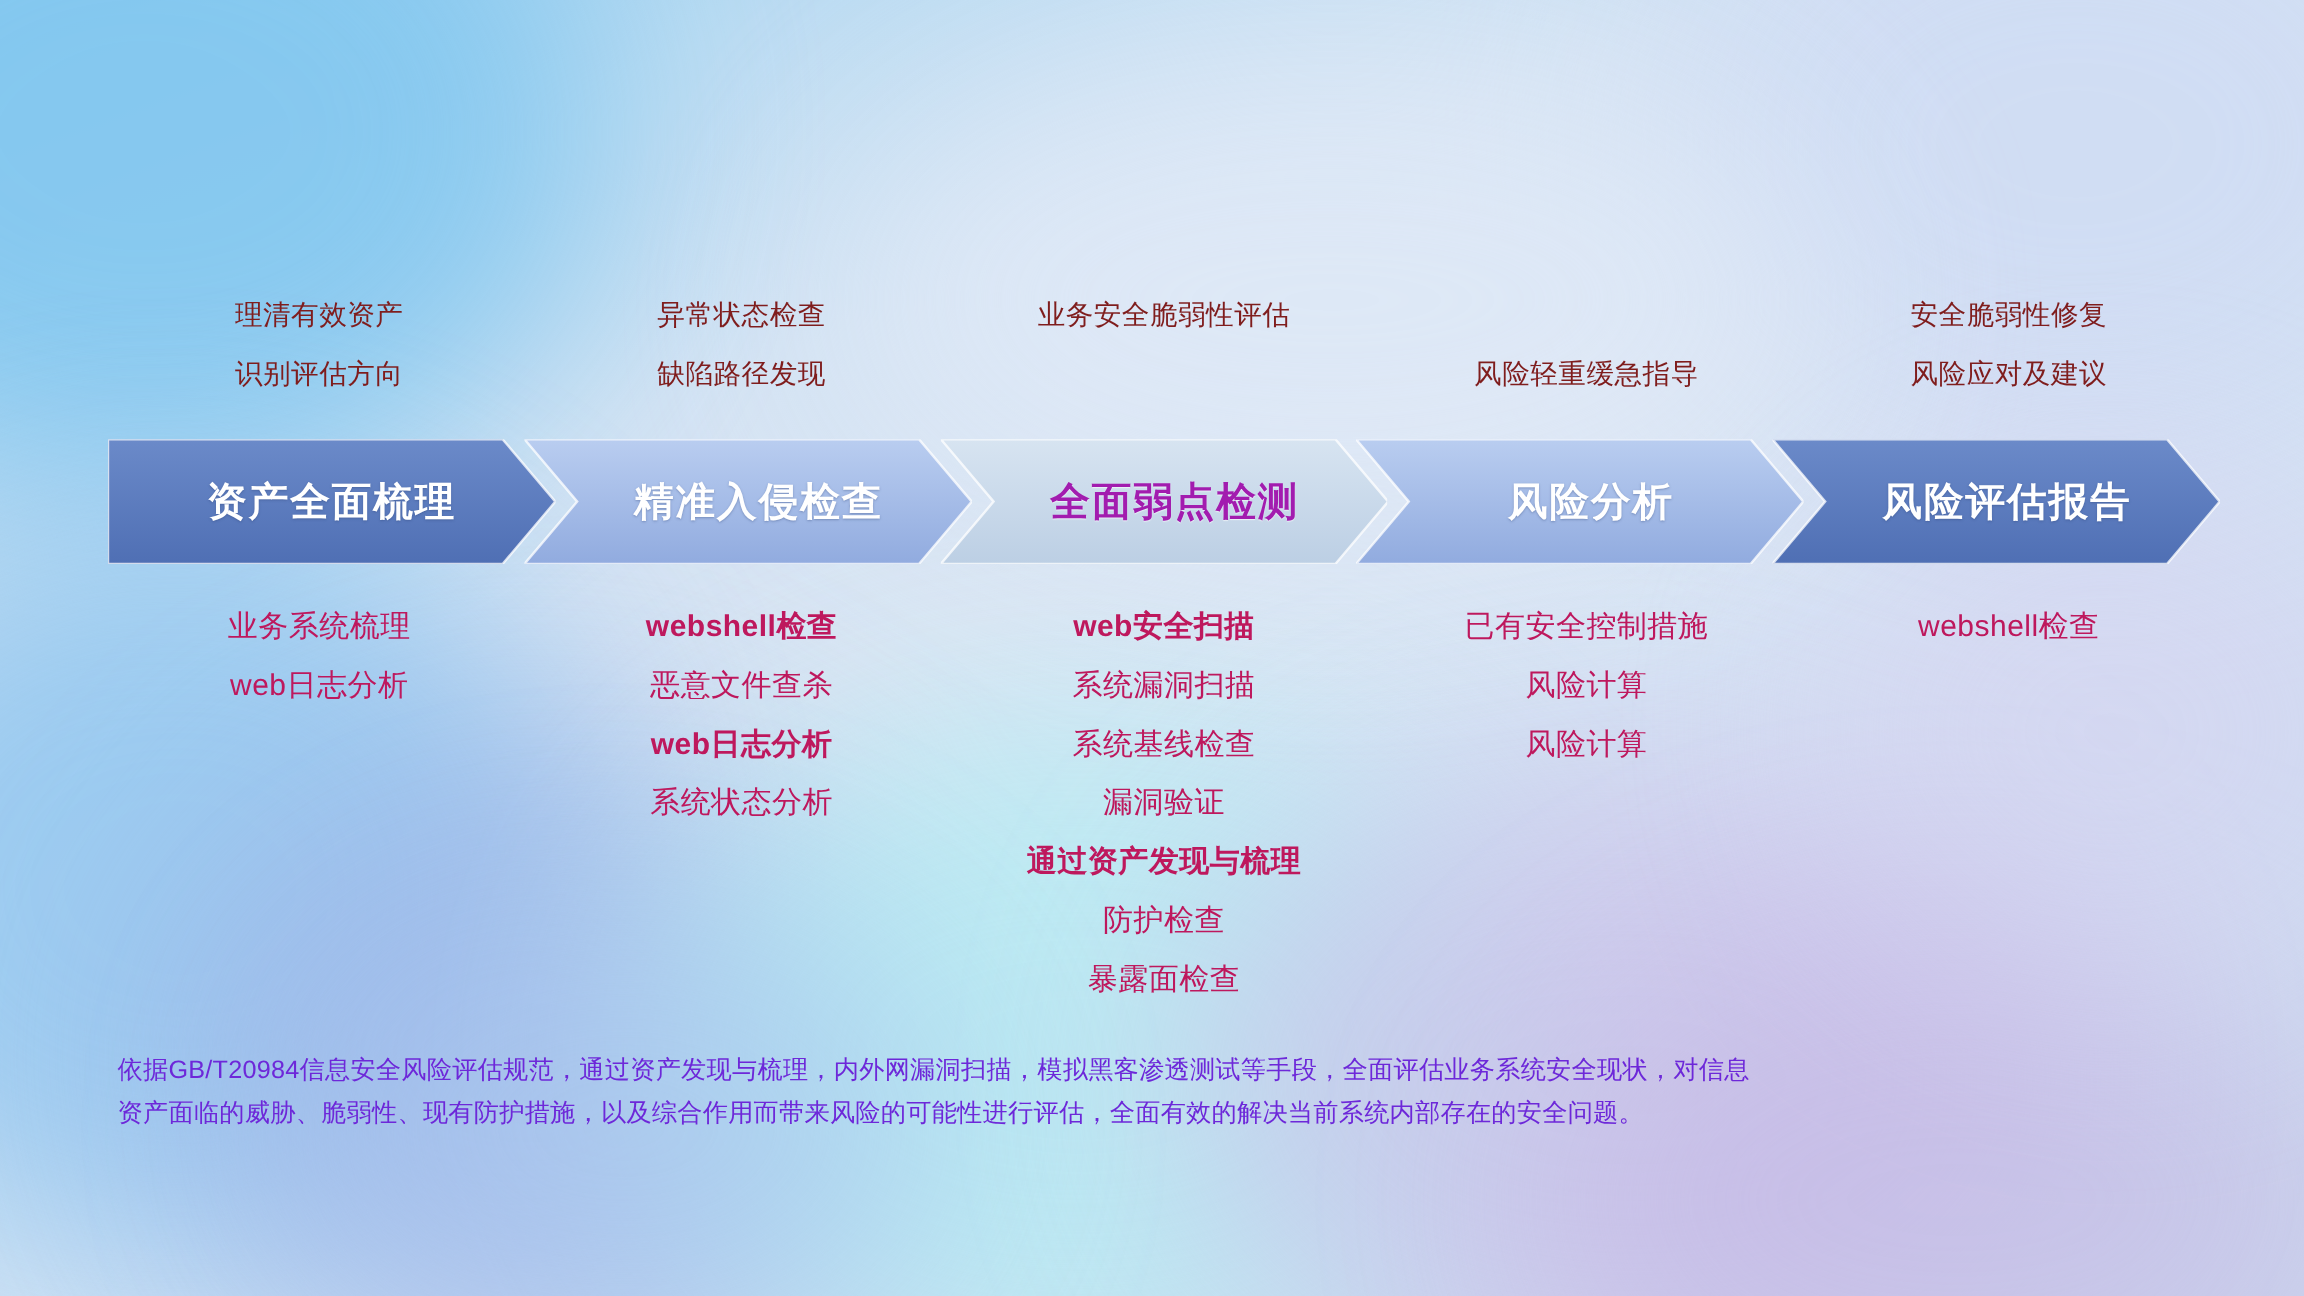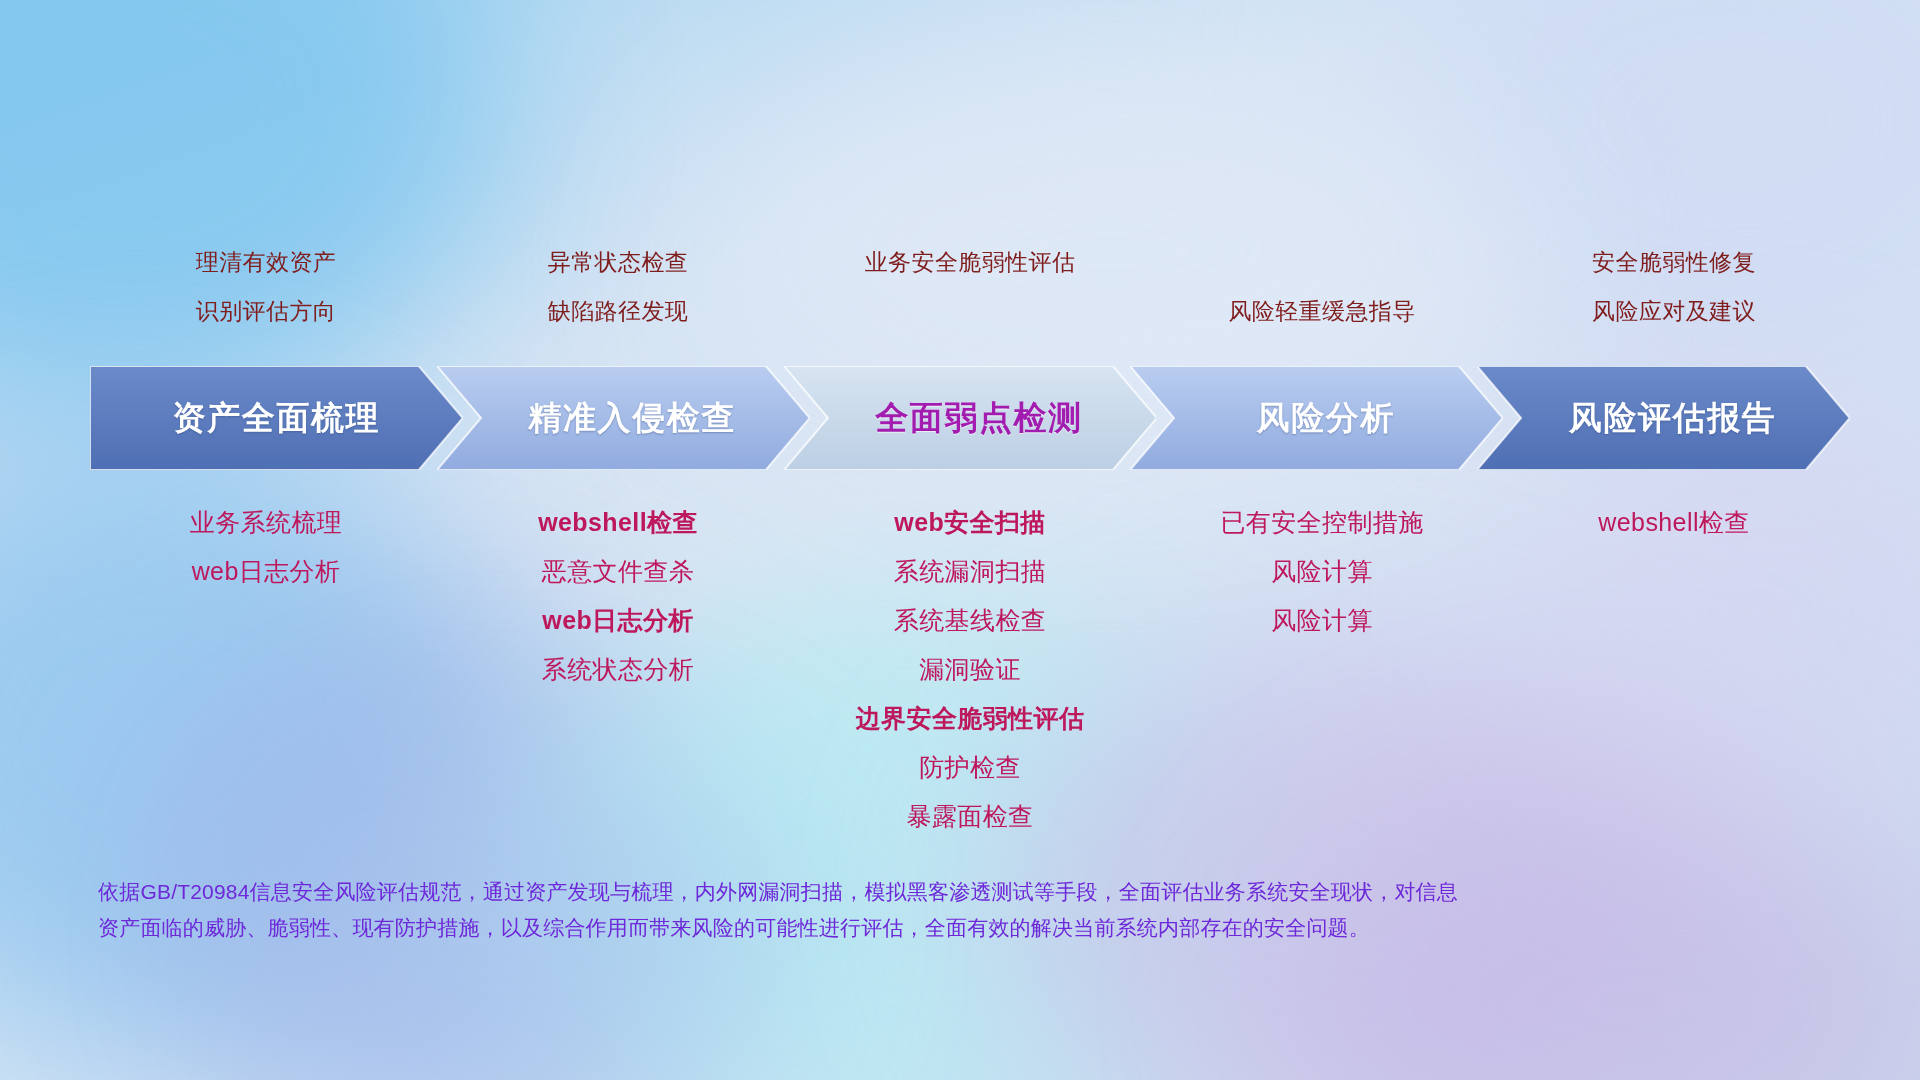--- a/index.html
+++ b/index.html
@@ -247,21 +247,21 @@
       </div>
       <div class="col">
         <div class="top-wrap" style="top: 238px;">
           <div class="top-line">业务安全脆弱性评估</div>
         </div>
         <div class="bot-wrap">
           <div class="bot-line" style="font-weight: bold;">web安全扫描</div>
           <div class="bot-line">系统漏洞扫描</div>
           <div class="bot-line">系统基线检查</div>
           <div class="bot-line">漏洞验证</div>
-          <div class="bot-line" style="font-weight: bold;">边界安全脆弱性评估</div>
+          <div class="bot-line" style="font-weight: bold;">通过资产发现与梳理</div>
           <div class="bot-line">防护检查</div>
           <div class="bot-line">暴露面检查</div>
         </div>
       </div>
       <div class="col">
         <div class="top-wrap" style="top: 287px;">
           <div class="top-line">风险轻重缓急指导</div>
         </div>
         <div class="bot-wrap">
           <div class="bot-line">已有安全控制措施</div>

